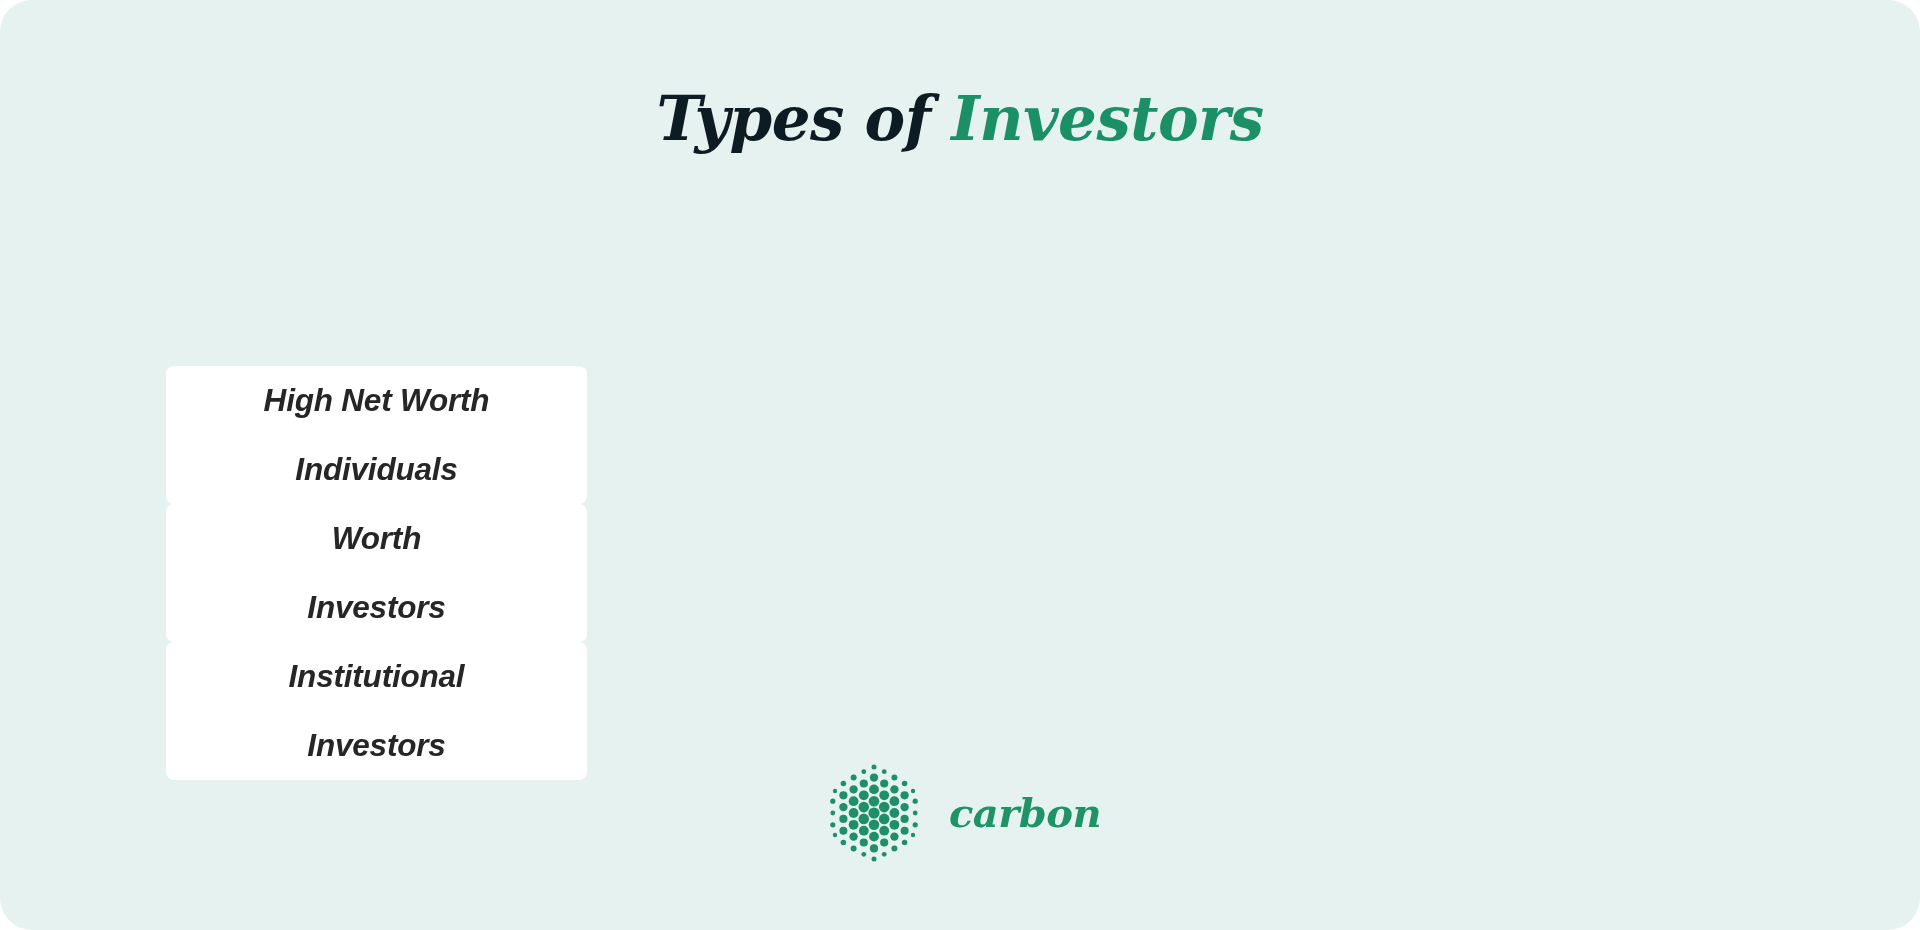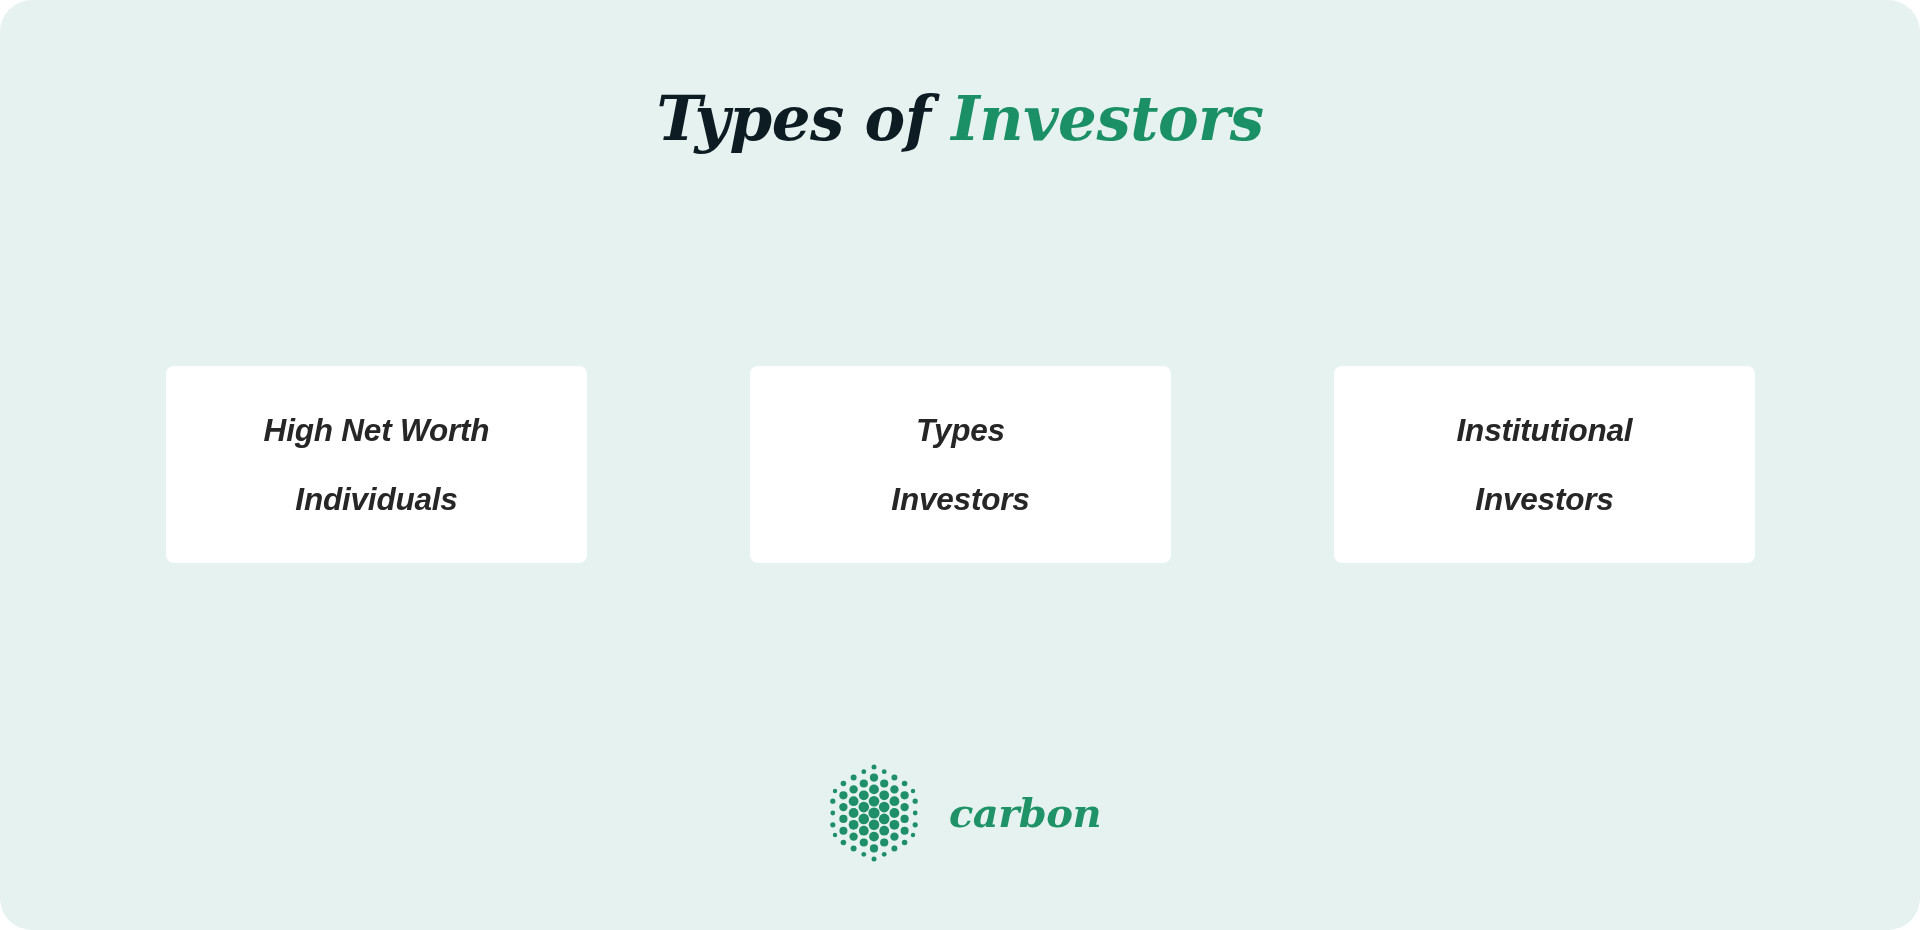--- a/index.html
+++ b/index.html
@@ -50,21 +50,22 @@
 
   
   .cards-row {
     position: absolute;
     left: 166px;
     top: 366px;
     width: 1589px;
     height: 197px;
     display: flex;
     justify-content: space-between;
-    align-items: center;
+    align-items: flex-start;
+    flex-direction: column;
   }
   .card {
     width: 421px;
     height: 197px;
     background: #ffffff;
     border-radius: 8px;
     display: flex;
     align-items: center;
     justify-content: center;
     box-sizing: border-box;
@@ -119,21 +120,21 @@
   <div class="title-block">
     <span class="title-text"><span class="title-lead">Types of </span><span class="title-accent">Investors</span></span>
   </div>
 
   <div class="cards-row">
     <div class="card">
       <div class="card-label">High Net Worth
 Individuals</div>
     </div>
     <div class="card">
-      <div class="card-label">Types
+      <div class="card-label">Worth
 Investors</div>
     </div>
     <div class="card">
       <div class="card-label">Institutional
 Investors</div>
     </div>
   </div>
 
   <div class="logo-block">
     <svg class="logo-mark" viewBox="0 0 110 110" aria-hidden="true">

